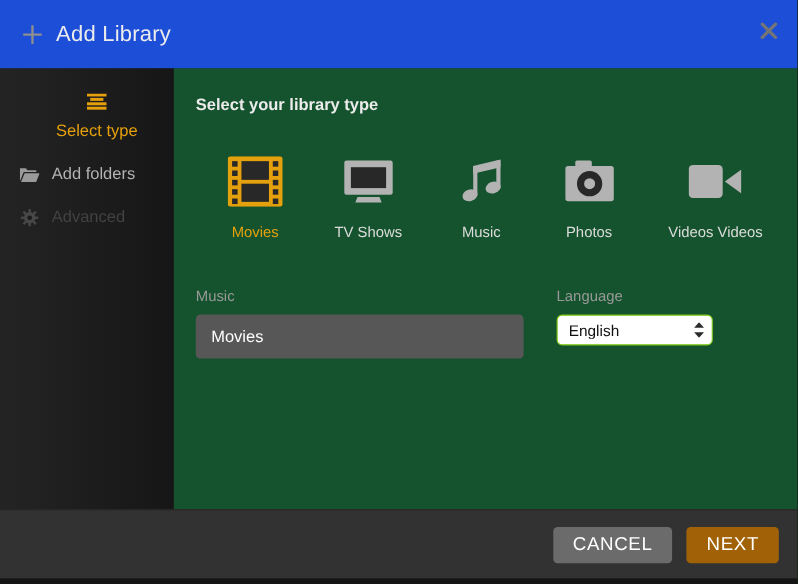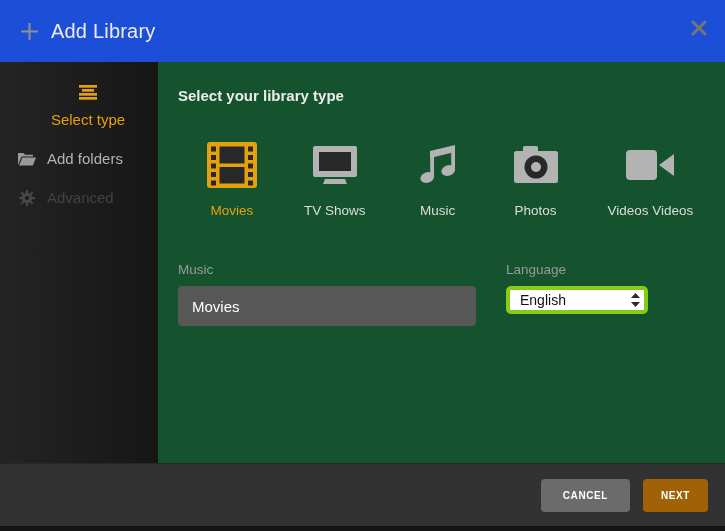--- a/index.html
+++ b/index.html
@@ -53,35 +53,35 @@
   .name-group { width: 298px; }
   .name-input {
     margin-top: 9px; width: 298px; height: 40px; border: none; border-radius: 4px;
     background: #575757; color: #ffffff; font-size: 15px; padding: 0 14px;
     font-family: "Liberation Sans", sans-serif; outline: none;
   }
   .lang-group { margin-left: 30px; }
   .select-wrap { position: relative; margin-top: 9px; width: 142px; }
   .language-select {
     appearance: none; -webkit-appearance: none; -moz-appearance: none;
-    width: 142px; height: 28px; border: 4px solid #84cc16; border-radius: 5px;
+    width: 142px; height: 28px; border: 1px solid #84cc16; border-radius: 5px;
     background: #ffffff; color: #111111; font-size: 14px; padding: 0 24px 0 10px;
     font-family: "Liberation Sans", sans-serif; outline: none;
   }
   .stepper-icon { position: absolute; right: 8px; top: 7px; pointer-events: none; }
 
   
   .dialog-footer {
     flex: 0 0 63px; height: 63px; background: #323232; border-top: 1px solid #272727;
     display: flex; align-items: center; justify-content: flex-end; gap: 13px; padding-right: 17px;
   }
   .btn {
     height: 33px; border: none; border-radius: 4px; color: #ffffff;
-    font-size: 10px; font-weight: 700; letter-spacing: 0.6px; cursor: pointer;
-    font-family: "Liberation Sans", sans-serif; padding: 0 18px;
+    font-size: 17px; font-weight: 400; letter-spacing: 0.6px; cursor: pointer;
+    font-family: "Liberation Sans", sans-serif; padding: 0 18px; text-align: right;
   }
   .btn-cancel { background: #6b6b6b; min-width: 89px; }
   .btn-next { background: #a16207; min-width: 64px; }
 
   .page-edge { flex: 0 0 5px; background: #151515; }
 </style>
 </head>
 <body>
 
 <div class="modal">

